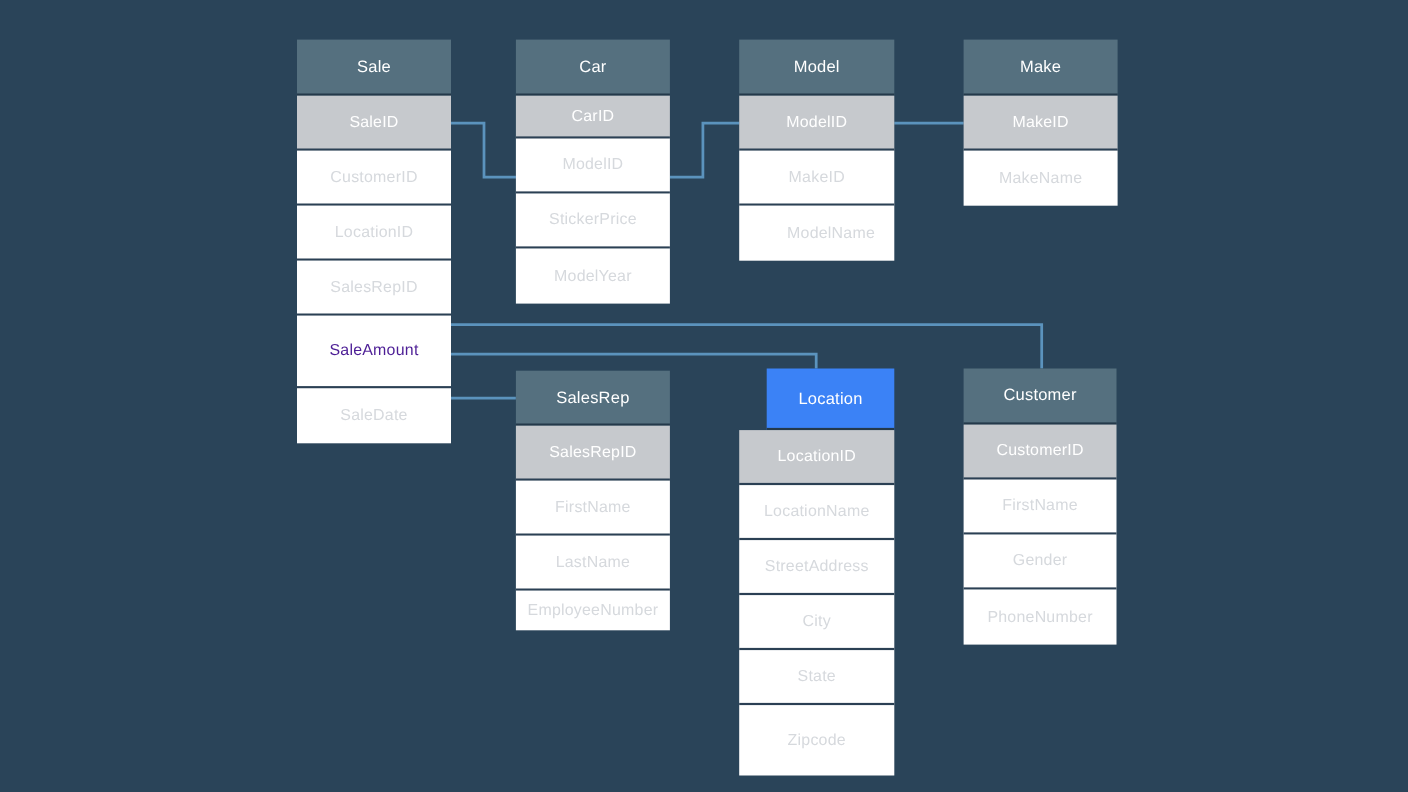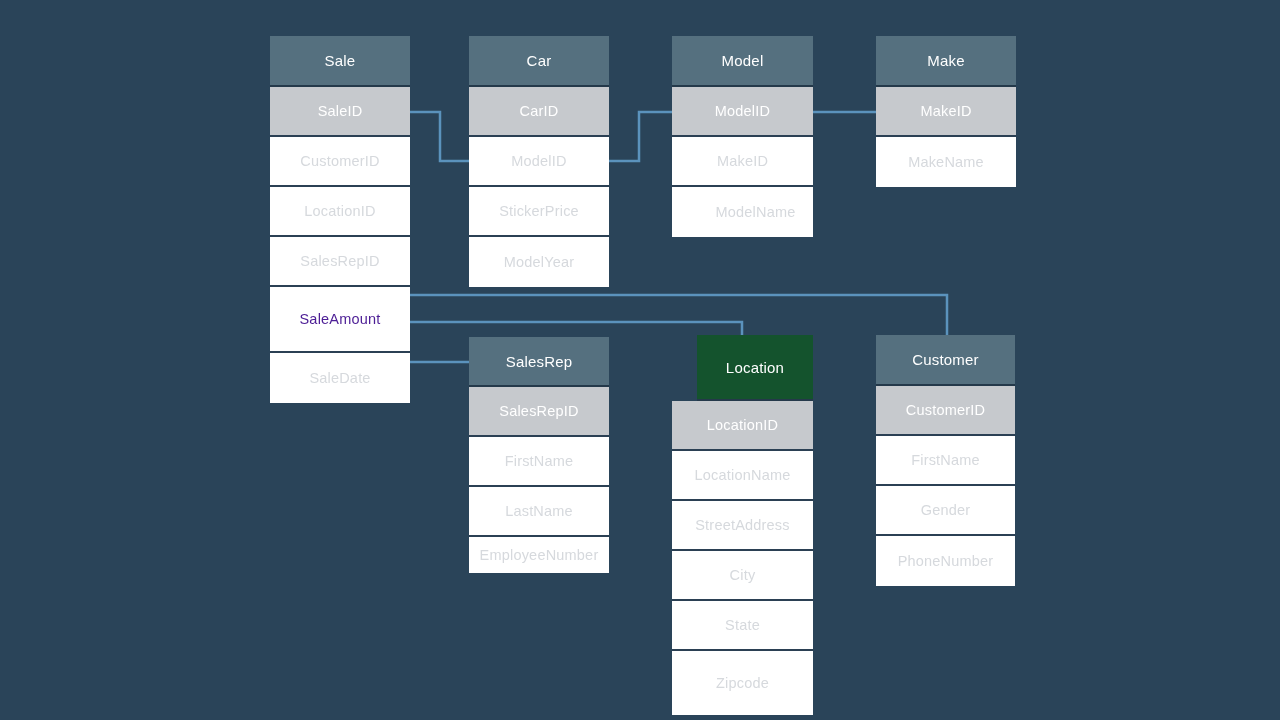--- a/index.html
+++ b/index.html
@@ -79,21 +79,21 @@
       <div class="ent-header" style="height: 51px; background: rgb(85, 112, 127);">Sale</div>
       <div class="ent-row pk" style="height: 50px; background: rgb(198, 201, 205);">SaleID</div>
       <div class="ent-row" style="height: 50px; background: rgb(255, 255, 255); color: rgb(214, 217, 221);">CustomerID</div>
       <div class="ent-row" style="height: 50px; background: rgb(255, 255, 255); color: rgb(214, 217, 221);">LocationID</div>
       <div class="ent-row" style="height: 50px; background: rgb(255, 255, 255); color: rgb(214, 217, 221);">SalesRepID</div>
       <div class="ent-row" style="height: 66px; background: rgb(255, 255, 255); color: #4c1d95;">SaleAmount</div>
       <div class="ent-row last" style="height: 50px; background: rgb(255, 255, 255); color: rgb(214, 217, 221);">SaleDate</div>
     </div>
     <div class="entity" style="left: 469px; top: 36px; width: 140px;">
       <div class="ent-header" style="height: 51px; background: rgb(85, 112, 127);">Car</div>
-      <div class="ent-row pk" style="height: 50px; background: rgb(198, 201, 205); text-align: center;">CarID</div>
+      <div class="ent-row pk" style="height: 39px; background: rgb(198, 201, 205); text-align: center;">CarID</div>
       <div class="ent-row" style="height: 50px; background: rgb(255, 255, 255); color: rgb(214, 217, 221);">ModelID</div>
       <div class="ent-row" style="height: 50px; background: rgb(255, 255, 255); color: rgb(214, 217, 221);">StickerPrice</div>
       <div class="ent-row last" style="height: 50px; background: rgb(255, 255, 255); color: rgb(214, 217, 221);">ModelYear</div>
     </div>
     <div class="entity" style="left: 672px; top: 36px; width: 141px;">
       <div class="ent-header" style="height: 51px; background: rgb(85, 112, 127);">Model</div>
       <div class="ent-row pk" style="height: 50px; background: rgb(198, 201, 205);">ModelID</div>
       <div class="ent-row" style="height: 50px; background: rgb(255, 255, 255); color: rgb(214, 217, 221);">MakeID</div>
       <div class="ent-row last" style="height: 50px; background: rgb(255, 255, 255); color: rgb(214, 217, 221); padding-left: 26px;">ModelName</div>
     </div>
@@ -103,21 +103,21 @@
       <div class="ent-row last" style="height: 50px; background: rgb(255, 255, 255); color: rgb(214, 217, 221);">MakeName</div>
     </div>
     <div class="entity" style="left: 469px; top: 337px; width: 140px;">
       <div class="ent-header" style="height: 50px; background: rgb(85, 112, 127);">SalesRep</div>
       <div class="ent-row pk" style="height: 50px; background: rgb(198, 201, 205);">SalesRepID</div>
       <div class="ent-row" style="height: 50px; background: rgb(255, 255, 255); color: rgb(214, 217, 221);">FirstName</div>
       <div class="ent-row" style="height: 50px; background: rgb(255, 255, 255); color: rgb(214, 217, 221);">LastName</div>
       <div class="ent-row last" style="height: 36px; background: rgb(255, 255, 255); color: rgb(214, 217, 221);">EmployeeNumber</div>
     </div>
     <div class="entity" style="left: 672px; top: 335px; width: 141px;">
-      <div class="ent-header" style="height: 66px; background: #14532d; margin-left: 25px;">Location</div>
+      <div class="ent-header" style="height: 56px; background: #3b82f6; margin-left: 25px;">Location</div>
       <div class="ent-row pk" style="height: 50px; background: rgb(198, 201, 205);">LocationID</div>
       <div class="ent-row" style="height: 50px; background: rgb(255, 255, 255); color: rgb(214, 217, 221);">LocationName</div>
       <div class="ent-row" style="height: 50px; background: rgb(255, 255, 255); color: rgb(214, 217, 221);">StreetAddress</div>
       <div class="ent-row" style="height: 50px; background: rgb(255, 255, 255); color: rgb(214, 217, 221);">City</div>
       <div class="ent-row" style="height: 50px; background: rgb(255, 255, 255); color: rgb(214, 217, 221);">State</div>
       <div class="ent-row last" style="height: 64px; background: rgb(255, 255, 255); color: rgb(214, 217, 221);">Zipcode</div>
     </div>
     <div class="entity" style="left: 876px; top: 335px; width: 139px;">
       <div class="ent-header" style="height: 51px; background: rgb(85, 112, 127);">Customer</div>
       <div class="ent-row pk" style="height: 50px; background: rgb(198, 201, 205);">CustomerID</div>

